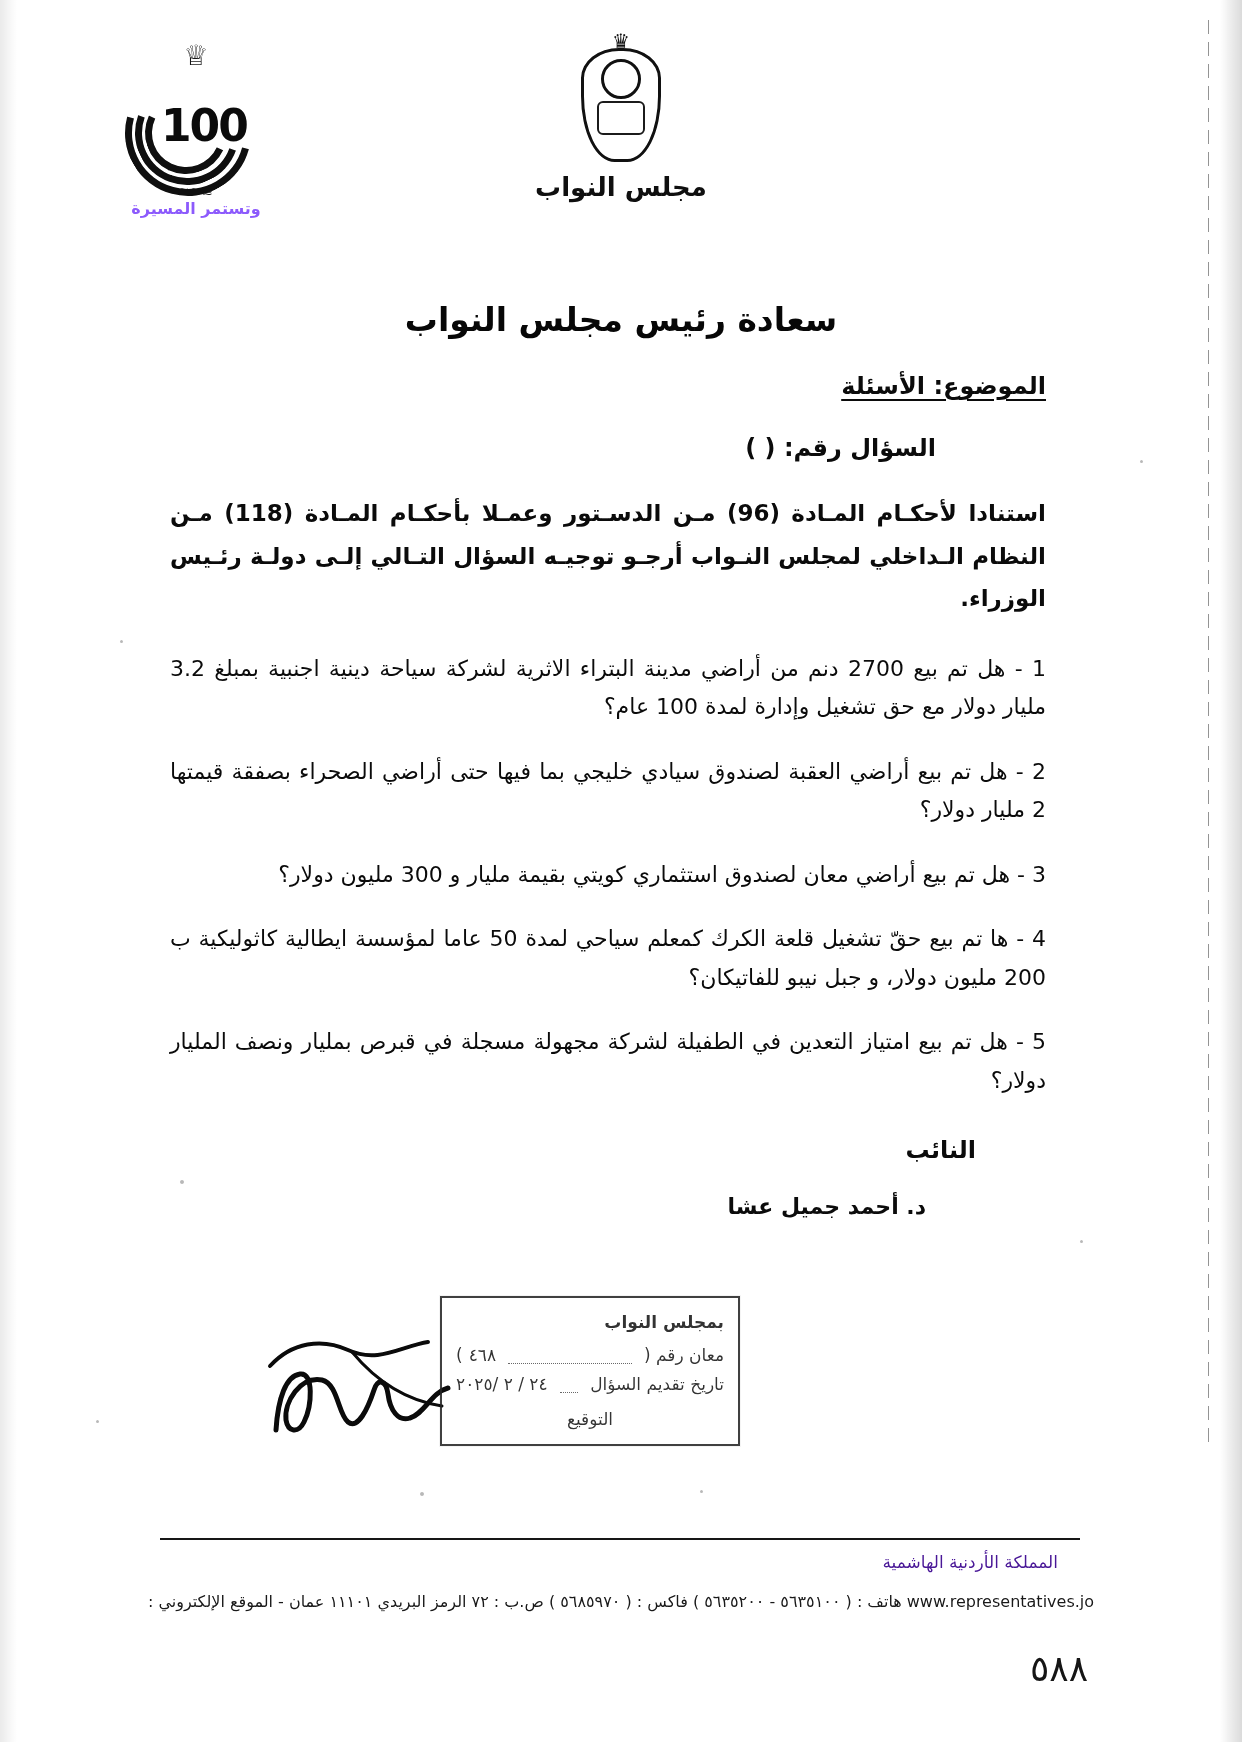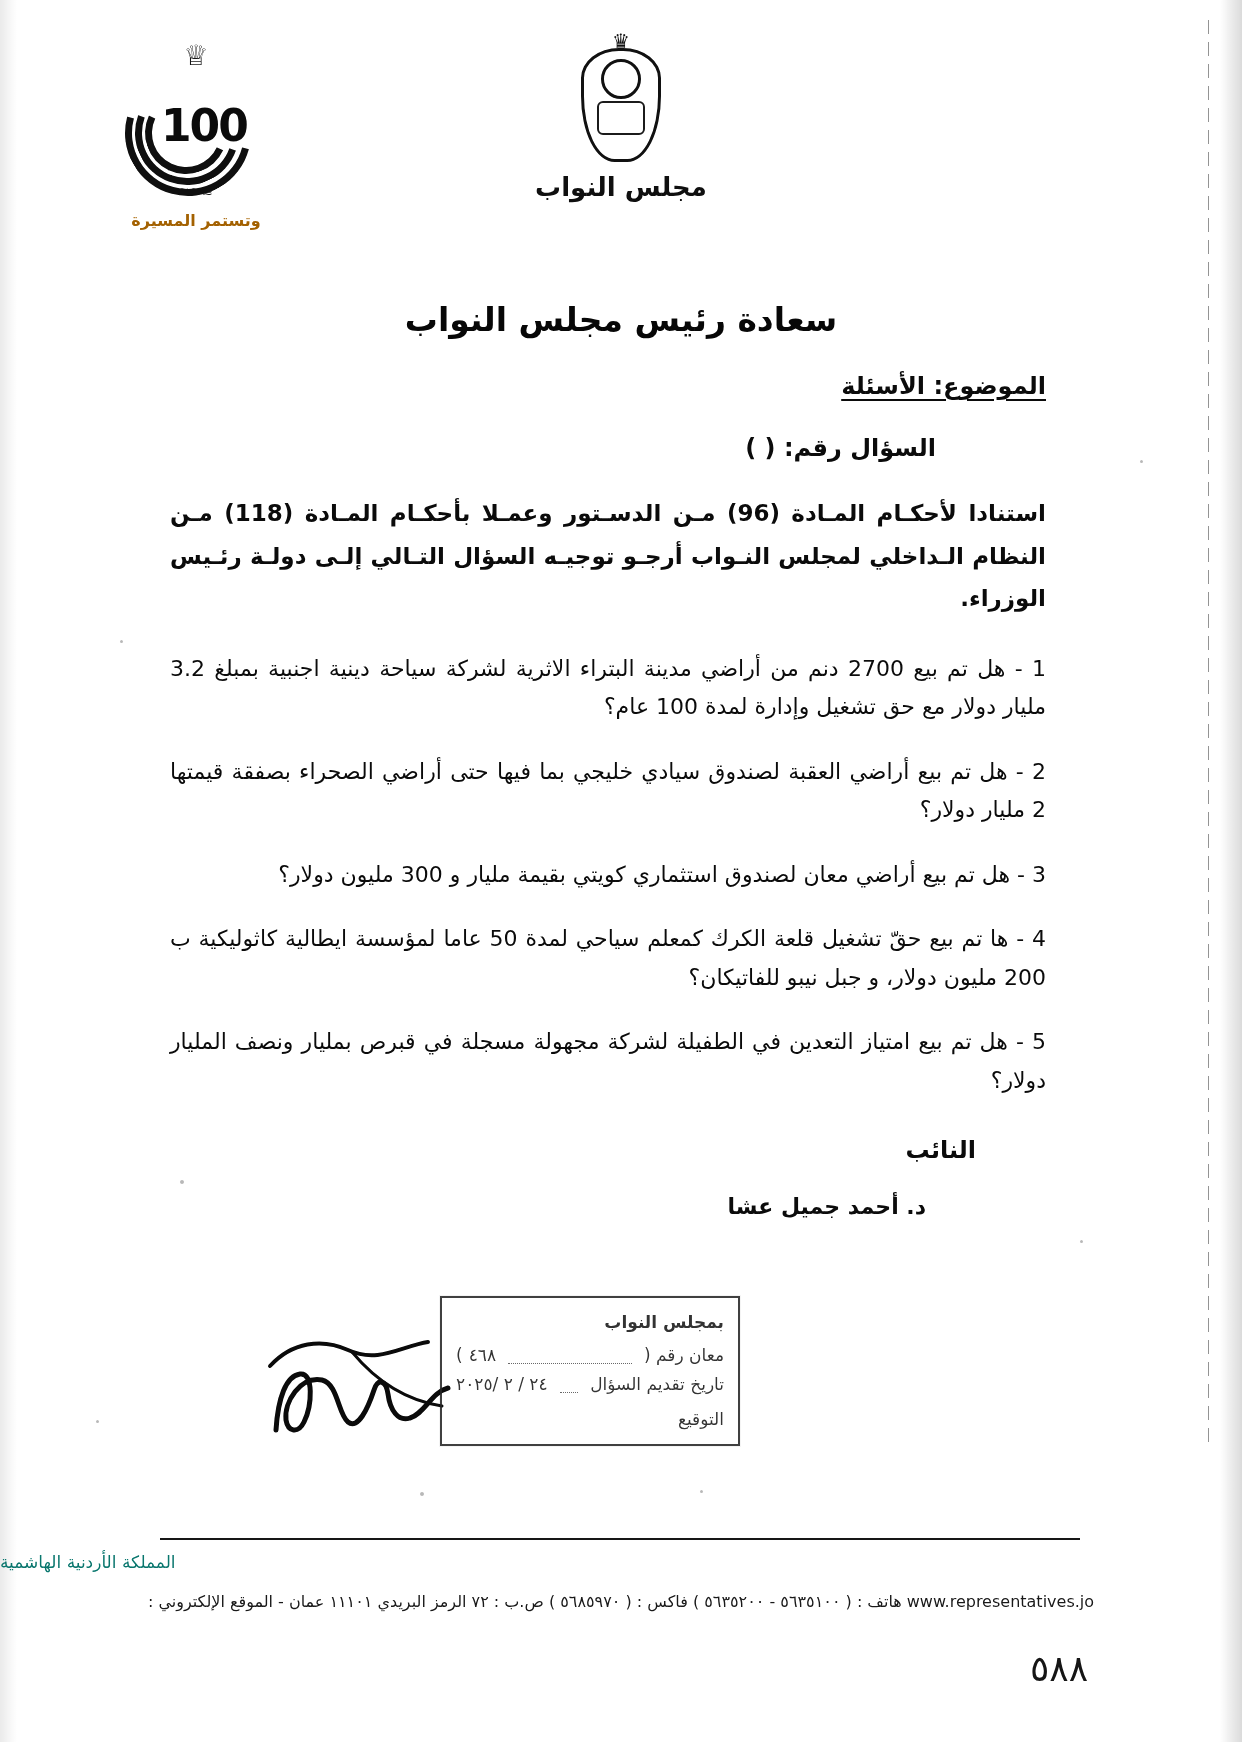--- a/index.html
+++ b/index.html
@@ -76,22 +76,22 @@
     top: 32px;
     font-size: 44px;
     font-weight: 800;
     letter-spacing: -2px;
     font-family: "DejaVu Sans", sans-serif;
     color: #111;
   }
   .logo-left .caption {
     font-size: 16px;
     font-weight: 700;
-    margin-top: 12px;
-    color: #a16207;
+    margin-top: 0;
+    color: #8b5cf6;
   }
   .logo-left .squiggle {
     font-size: 13px;
     letter-spacing: 1px;
     color: #222;
     margin-top: -4px;
   }
 
   .logo-center {
     position: absolute;
@@ -245,41 +245,41 @@
     margin-bottom: 4px;
   }
   .stamp .st-row {
     display: flex;
     justify-content: space-between;
     gap: 6px;
   }
   .stamp .st-row .dots { flex: 1; border-bottom: 1px dotted #555; margin: 0 6px 6px; }
   .stamp .st-sign {
     margin-top: 6px;
-    text-align: right;
+    text-align: center;
   }
 
   
   .footer-rule {
     position: absolute;
     top: 1538px;
     left: 160px;
     width: 920px;
     height: 2px;
     background: #1c1c1c;
   }
   .footer-arabic {
     position: absolute;
     top: 1552px;
     left: 0;
     width: 1058px;
-    text-align: left;
+    text-align: right;
     font-size: 17px;
     letter-spacing: 2px;
-    color: #0f766e;
+    color: #4c1d95;
   }
   .footer-contact {
     position: absolute;
     top: 1592px;
     left: 0;
     width: 1242px;
     text-align: center;
     font-size: 16px;
     color: #1e1e1e;
   }

